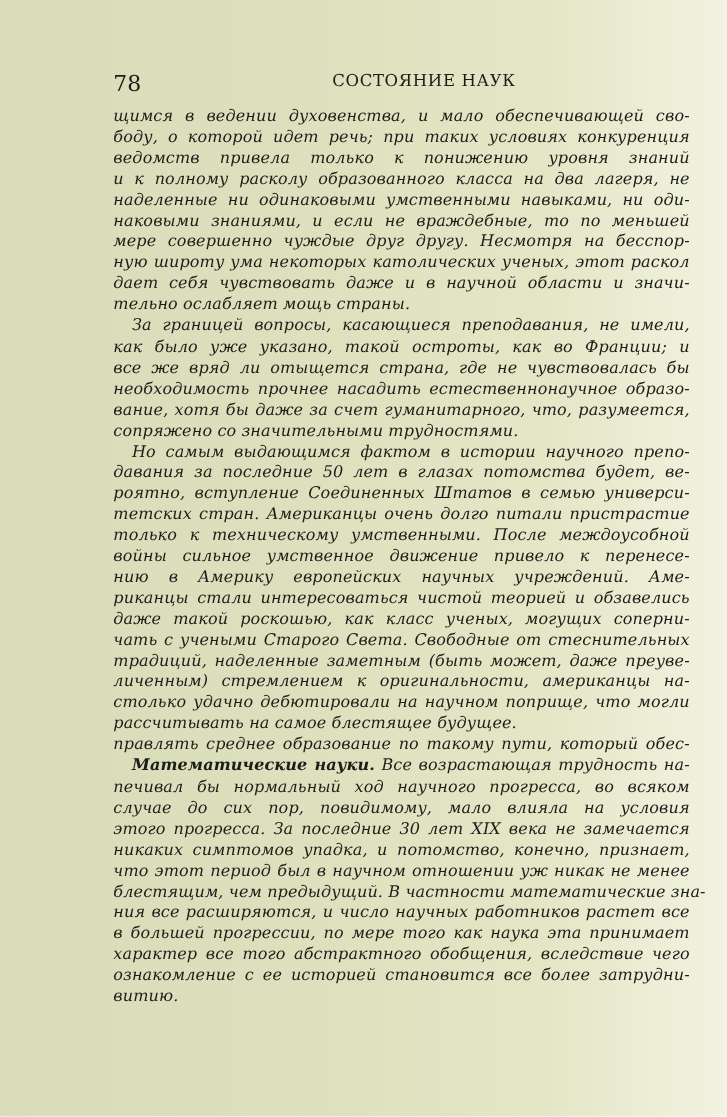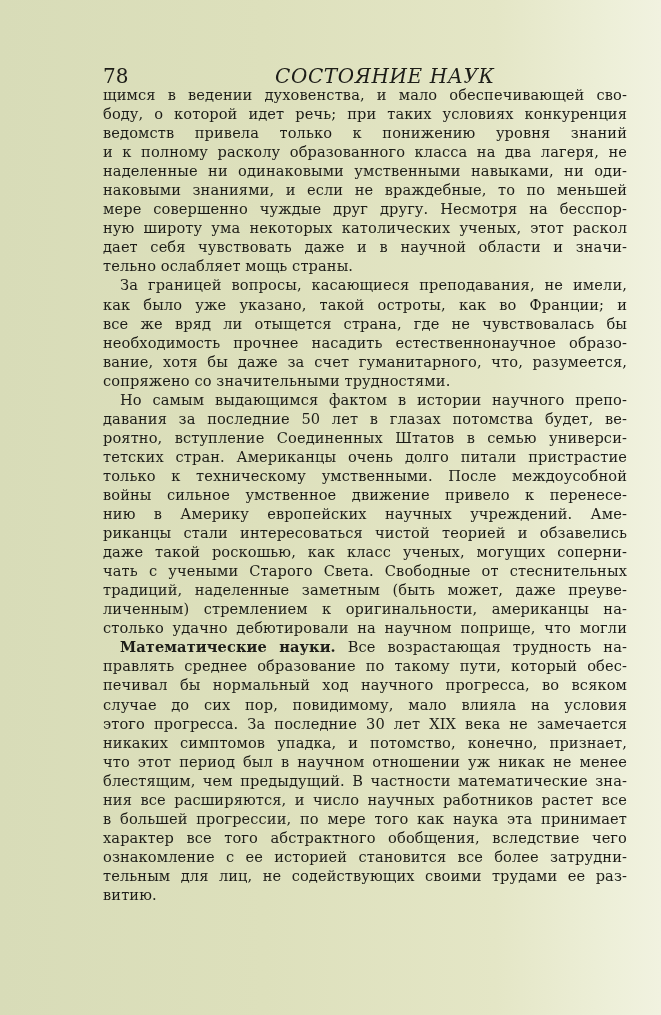--- a/index.html
+++ b/index.html
@@ -24,31 +24,31 @@
     }
     .page-number {
       position: absolute;
       left: 0;
       top: 0;
       font-size: 20px;
       letter-spacing: 0;
     }
     .running-title {
       position: absolute;
-      left: 172px;
+      left: 199px;
       top: 0;
-      font-size: 20px;
-      font-style: italic;
+      font-size: 15px;
       letter-spacing: 0.6px;
     }
     .body-text {
       position: absolute;
-      top: 85px;
+      top: 96px;
       left: 103px;
       width: 524px;
+      font-style: italic;
     }
     .line {
       height: 19.05px;
       line-height: 19.05px;
       font-size: 14.6px;
       white-space: nowrap;
       text-align: justify;
       text-align-last: justify;
       letter-spacing: 0.1px;
     }
@@ -101,32 +101,32 @@
     <div class="line">тетских стран. Американцы очень долго питали пристрастие</div>
     <div class="line">только к техническому умственными. После междоусобной</div>
     <div class="line">войны сильное умственное движение привело к перенесе-</div>
     <div class="line">нию в Америку европейских научных учреждений. Аме-</div>
     <div class="line">риканцы стали интересоваться чистой теорией и обзавелись</div>
     <div class="line">даже такой роскошью, как класс ученых, могущих соперни-</div>
     <div class="line">чать с учеными Старого Света. Свободные от стеснительных</div>
     <div class="line">традиций, наделенные заметным (быть может, даже преуве-</div>
     <div class="line">личенным) стремлением к оригинальности, американцы на-</div>
     <div class="line">столько удачно дебютировали на научном поприще, что могли</div>
+    <div class="line last">рассчитывать на самое блестящее будущее.</div>
   </div>
 
   <div>
+    <div class="line">правлять среднее образование по такому пути, который обес-</div>
     <div class="line indent"><span class="bold">Математические науки.</span><span> Все возрастающая трудность на-</span></div>
-    <div class="line">правлять среднее образование по такому пути, который обес-</div>
     <div class="line">печивал бы нормальный ход научного прогресса, во всяком</div>
     <div class="line">случае до сих пор, повидимому, мало влияла на условия</div>
     <div class="line">этого прогресса. За последние 30 лет XIX века не замечается</div>
     <div class="line">никаких симптомов упадка, и потомство, конечно, признает,</div>
     <div class="line">что этот период был в научном отношении уж никак не менее</div>
     <div class="line">блестящим, чем предыдущий. В частности математические зна-</div>
     <div class="line">ния все расширяются, и число научных работников растет все</div>
     <div class="line">в большей прогрессии, по мере того как наука эта принимает</div>
     <div class="line">характер все того абстрактного обобщения, вследствие чего</div>
     <div class="line">ознакомление с ее историей становится все более затрудни-</div>
-    <div class="line">тельным для лиц, не содействующих своими трудами ее раз-</div>
     <div class="line last">витию.</div>
   </div>
 
 </div>
 
 </body></html>

